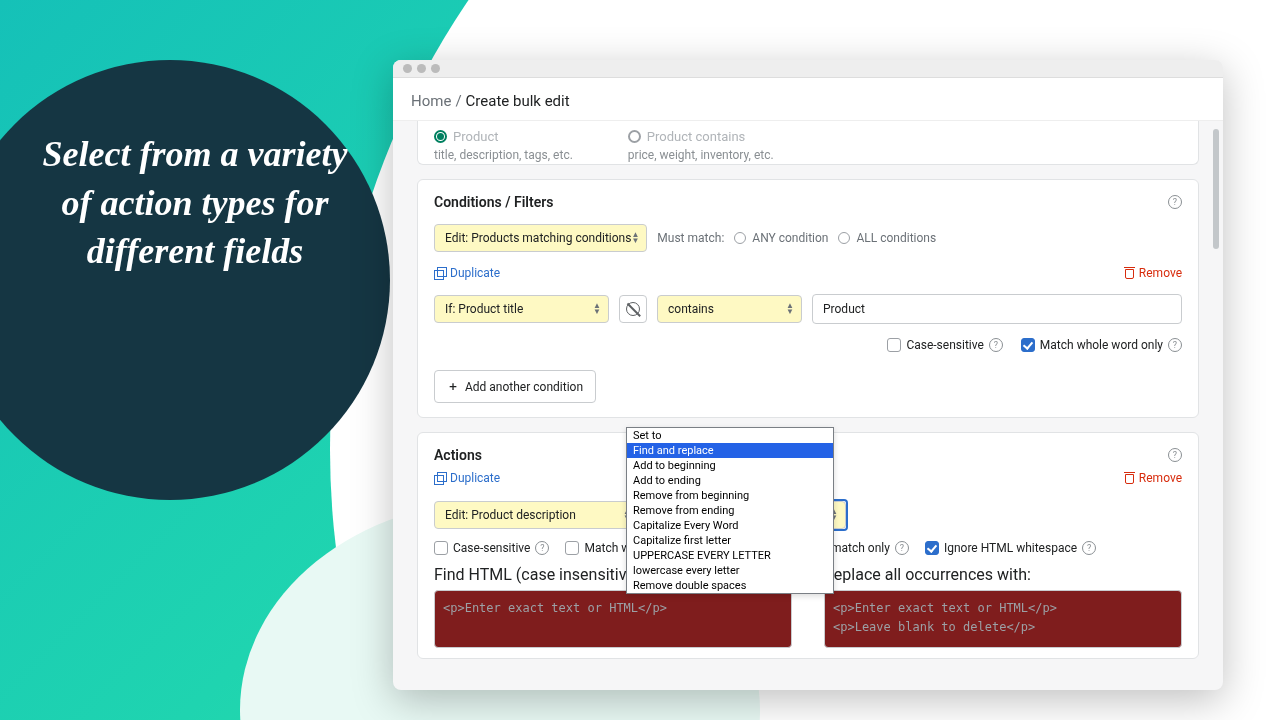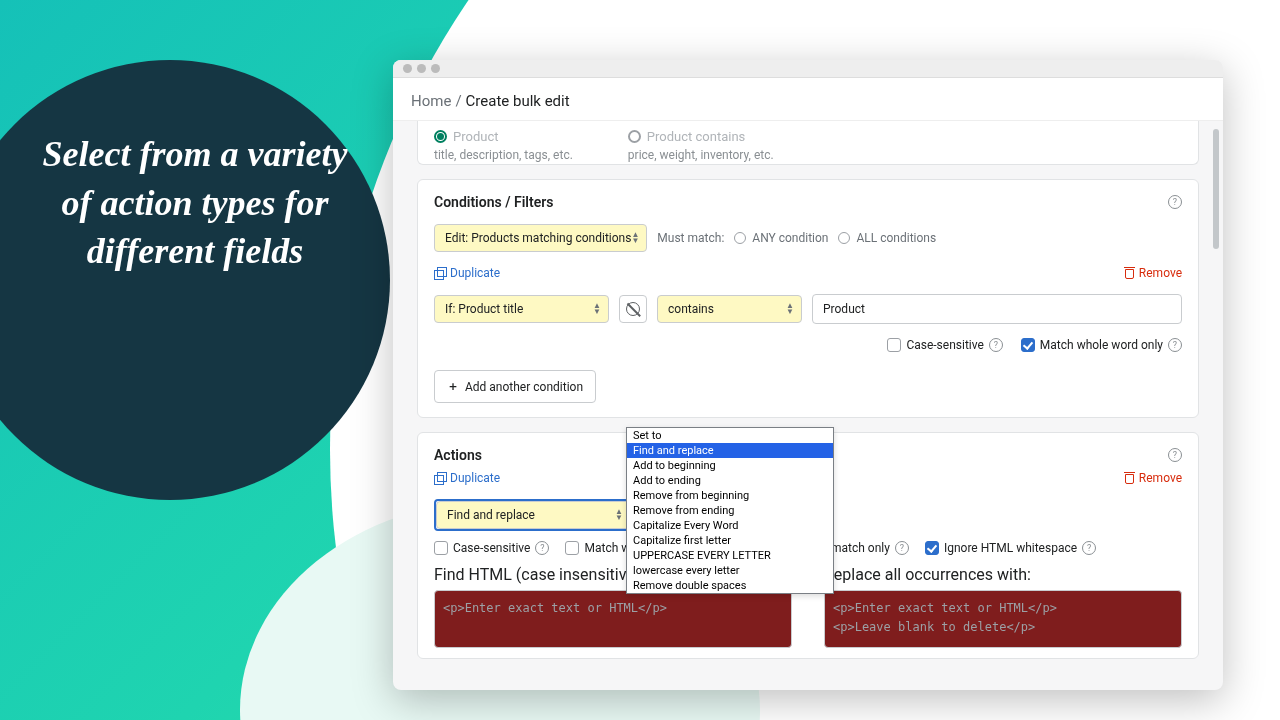--- a/index.html
+++ b/index.html
@@ -189,20 +189,24 @@
         <span class="link-action link-dup">
             <span class="icon-sq icon-dup"></span>
             <span>Duplicate</span>
           </span>
         <span class="link-action link-rem">
             <span class="icon-trash"></span>
             <span>Remove</span>
           </span>
       </div>
       <div class="row">
+        <div class="select" style="min-width:205px;">
+            <span>Edit: Product description</span>
+            <span class="chev">▲<br>▼</span>
+          </div>
         <div class="select-ring">
           <div class="select" style="min-width:195px;">
               <span>Find and replace</span>
               <span class="chev">▲<br>▼</span>
             </div>
         </div>
       </div>
       <div class="chk-row chk-row-left" style="padding-top:0;">
         <span class="chk">
             <span class="box"></span>

